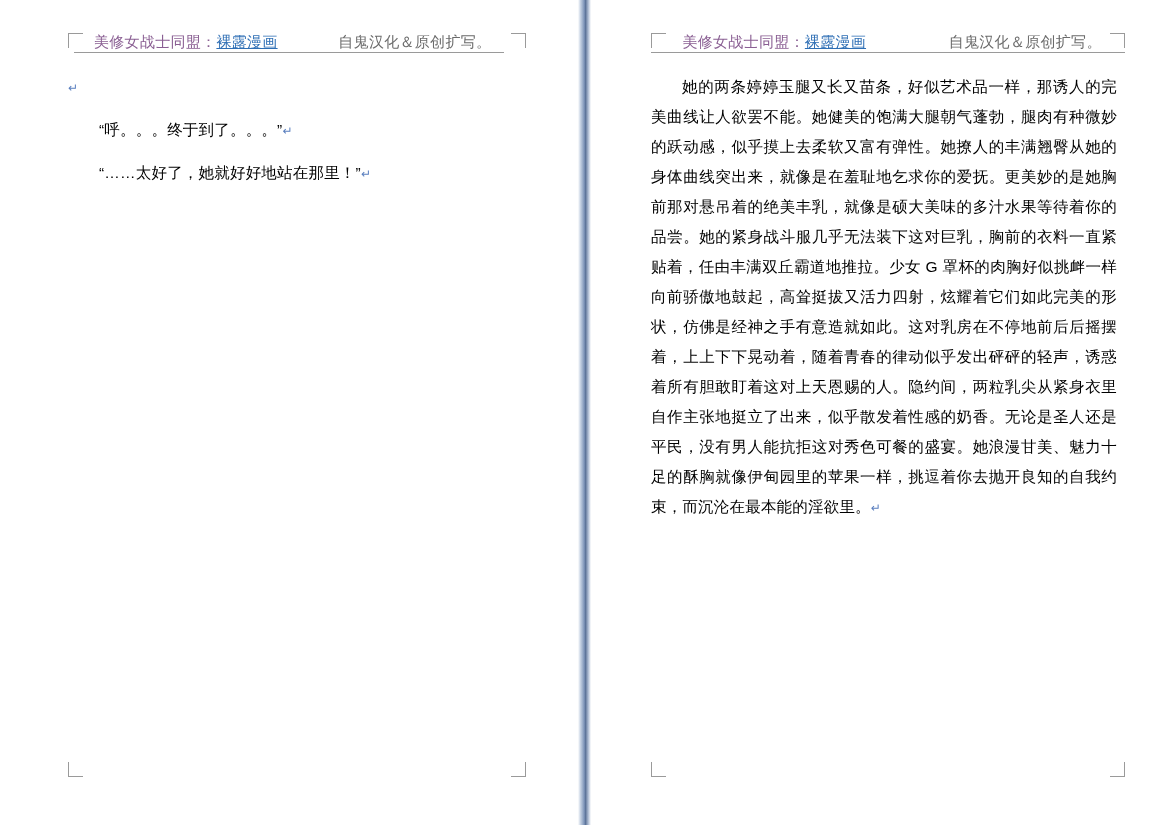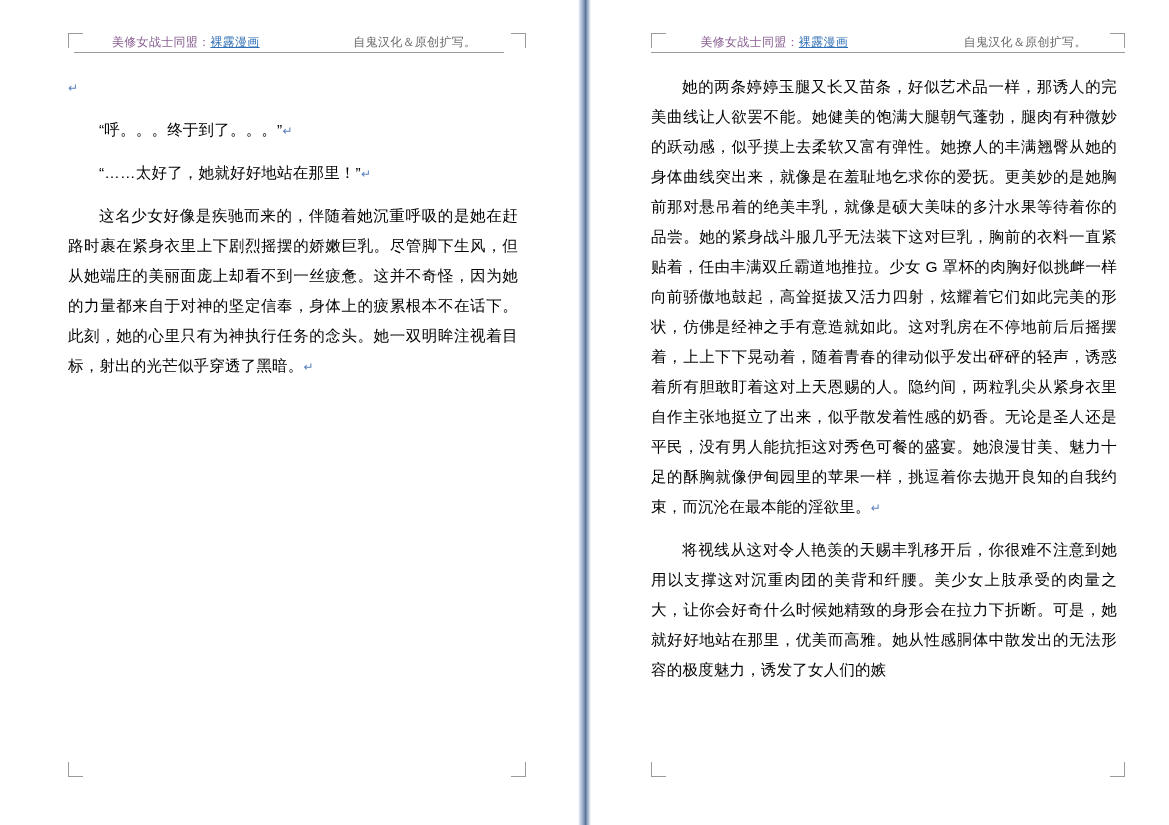--- a/index.html
+++ b/index.html
@@ -59,21 +59,21 @@
     height: 0;
   }
   .header-band {
     position: absolute;
     left: 74px;
     right: 74px;
     top: 33px;
     height: 19px;
     display: flex;
     align-items: center;
-    font-size: 12px;
+    font-size: 15px;
     color: #7c5a86;
     letter-spacing: 0.3px;
   }
   .header-left {
     width: 52%;
     text-align: center;
     white-space: nowrap;
   }
   .header-left .hl-a { color: #8a5f93; }
   .header-left .hl-b { color: #2f6fb5; text-decoration: underline; }
@@ -135,21 +135,20 @@
         <span class="hl-a">美修女战士同盟：</span><span class="hl-b">裸露漫画</span>
       </div>
       <div class="header-right">自鬼汉化＆原创扩写。</div>
     </div>
     <div class="header-rule"></div>
 
     <div class="body-col">
       <p class="para blank"><span class="pilcrow">↵</span></p>
       <p class="para indent"><span>“呼。。。终于到了。。。”</span><span class="pilcrow">↵</span></p>
       <p class="para indent"><span>“……太好了，她就好好地站在那里！”</span><span class="pilcrow">↵</span></p>
-      <p class="para indent"><span>这名少女好像是疾驰而来的，伴随着她沉重呼吸的是她在赶路时裹在紧身衣里上下剧烈摇摆的娇嫩巨乳。尽管脚下生风，但从她端庄的美丽面庞上却看不到一丝疲惫。这并不奇怪，因为她的力量都来自于对神的坚定信奉，身体上的疲累根本不在话下。此刻，她的心里只有为神执行任务的念头。她一双明眸注视着目标，射出的光芒似乎穿透了黑暗。</span><span class="pilcrow">↵</span></p>
     </div>
   </div>
 
   <div class="gutter"></div>
 
   <div class="page page-right right">
     <div class="mark tl" style="left:60px; top:33px; width:14px; height:14px;"></div>
     <div class="mark tr" style="right:44px; top:33px; width:14px; height:14px;"></div>
     <div class="mark bl" style="left:60px; bottom:48px; width:14px; height:14px;"></div>
     <div class="mark br" style="right:44px; bottom:48px; width:14px; height:14px;"></div>
@@ -157,17 +156,16 @@
     <div class="header-band" style="left:60px; right:44px;">
       <div class="header-left">
         <span class="hl-a">美修女战士同盟：</span><span class="hl-b">裸露漫画</span>
       </div>
       <div class="header-right">自鬼汉化＆原创扩写。</div>
     </div>
     <div class="header-rule" style="left:60px; right:44px;"></div>
 
     <div class="body-col">
       <p class="para indent"><span>她的两条婷婷玉腿又长又苗条，好似艺术品一样，那诱人的完美曲线让人欲罢不能。她健美的饱满大腿朝气蓬勃，腿肉有种微妙的跃动感，似乎摸上去柔软又富有弹性。她撩人的丰满翘臀从她的身体曲线突出来，就像是在羞耻地乞求你的爱抚。更美妙的是她胸前那对悬吊着的绝美丰乳，就像是硕大美味的多汁水果等待着你的品尝。她的紧身战斗服几乎无法装下这对巨乳，胸前的衣料一直紧贴着，任由丰满双丘霸道地推拉。少女 G 罩杯的肉胸好似挑衅一样向前骄傲地鼓起，高耸挺拔又活力四射，炫耀着它们如此完美的形状，仿佛是经神之手有意造就如此。这对乳房在不停地前后后摇摆着，上上下下晃动着，随着青春的律动似乎发出砰砰的轻声，诱惑着所有胆敢盯着这对上天恩赐的人。隐约间，两粒乳尖从紧身衣里自作主张地挺立了出来，似乎散发着性感的奶香。无论是圣人还是平民，没有男人能抗拒这对秀色可餐的盛宴。她浪漫甘美、魅力十足的酥胸就像伊甸园里的苹果一样，挑逗着你去抛开良知的自我约束，而沉沦在最本能的淫欲里。</span><span class="pilcrow">↵</span></p>
-      <p class="para indent"><span>将视线从这对令人艳羡的天赐丰乳移开后，你很难不注意到她用以支撑这对沉重肉团的美背和纤腰。美少女上肢承受的肉量之大，让你会好奇什么时候她精致的身形会在拉力下折断。可是，她就好好地站在那里，优美而高雅。她从性感胴体中散发出的无法形容的极度魅力，诱发了女人们的嫉</span></p>
     </div>
   </div>
 
 </div>
 
 </body></html>

